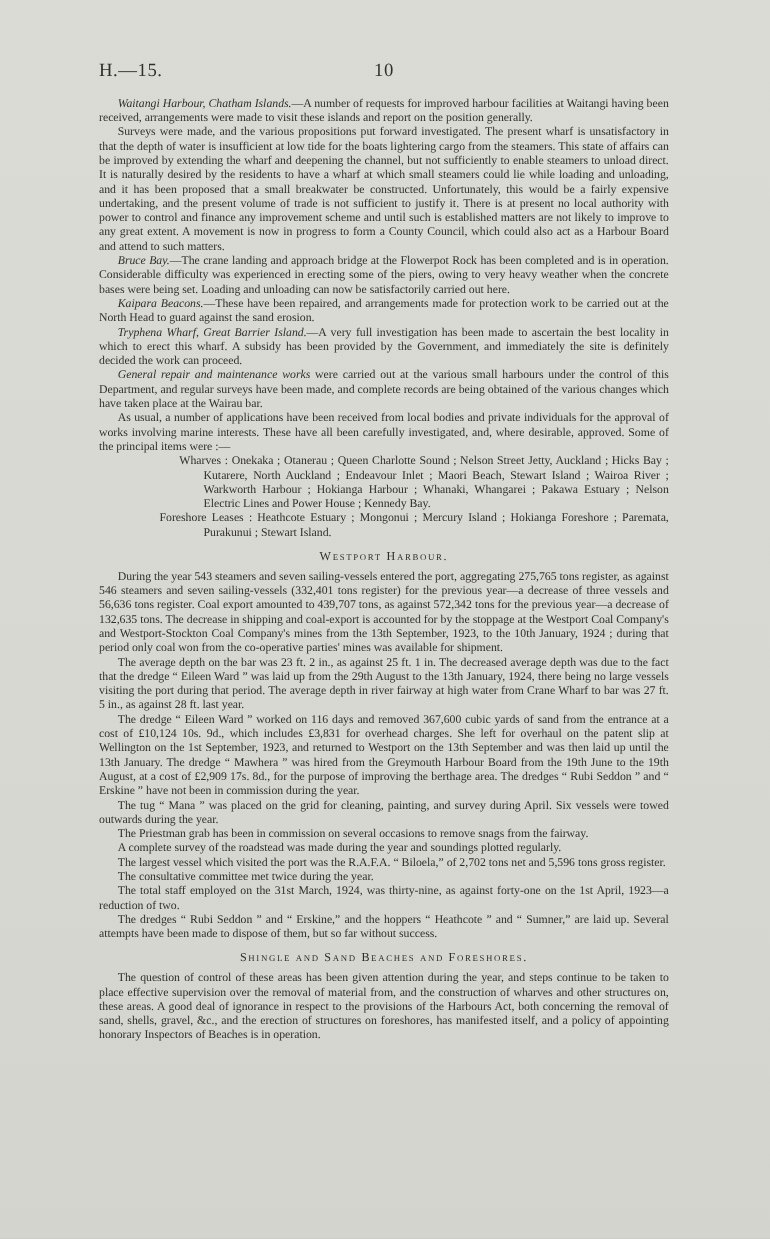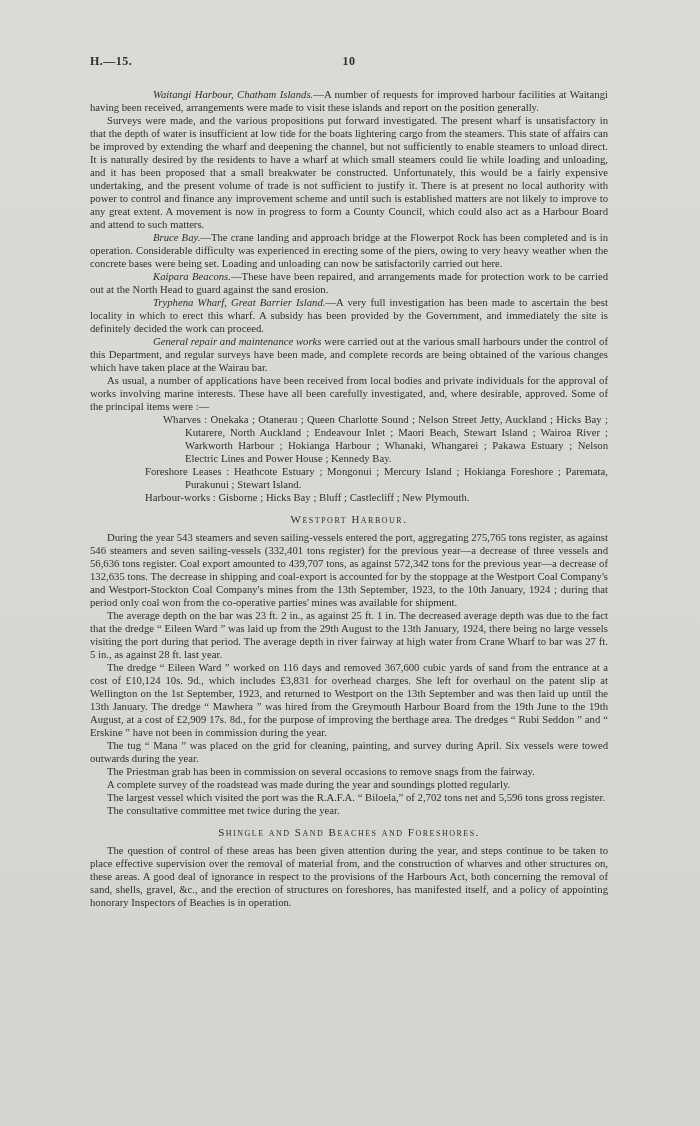--- a/index.html
+++ b/index.html
@@ -16,36 +16,35 @@
     padding: 54px 92px 0 90px;
     background: linear-gradient(180deg, #dadbd5 0%, #d7d8d2 55%, #d3d4ce 100%);
     color: #302f2b;
     font-family: "Liberation Serif", "DejaVu Serif", serif;
     overflow: hidden;
   }
   .page-header {
     position: relative;
     height: 16px;
     margin-bottom: 18px;
-    font-size: 12px;
+    font-size: 17px;
     letter-spacing: 0.5px;
-    font-weight: bold;
   }
   .doc-ref { position: absolute; left: 0; top: 0; }
   .page-num { position: absolute; left: 0; right: 0; top: 0; text-align: center; }
   .body-text {
     font-size: 10.7px;
     line-height: 13px;
     text-align: justify;
   }
   p.para {
     margin: 0;
     text-indent: 17px;
   }
-  i.lead { font-style: italic; margin-left: 46px; }
+  i.lead { font-style: italic; }
   .principal-items { margin: 0; }
   .principal-item {
     margin: 0;
     padding-left: 95px;
     text-align: justify;
   }
   .pi-0 { text-indent: -22px; }
   .pi-1 { text-indent: -40px; }
   .pi-2 { text-indent: -40px; }
   .section-heading {
@@ -80,32 +79,33 @@
 
     <p class="para"><i class="lead">Tryphena Wharf, Great Barrier Island.</i><span>—A very full investigation has been made to ascertain the best locality in which to erect this wharf.  A subsidy has been provided by the Government, and immediately the site is definitely decided the work can proceed.</span></p>
 
     <p class="para"><i class="lead">General repair and maintenance works </i><span>were carried out at the various small harbours under the control of this Department, and regular surveys have been made, and complete records are being obtained of the various changes which have taken place at the Wairau bar.</span></p>
 
     <p class="para">As usual, a number of applications have been received from local bodies and private individuals for the approval of works involving marine interests.  These have all been carefully investigated, and, where desirable, approved.  Some of the principal items were :—</p>
 
     <div class="principal-items">
       <p class="principal-item pi-0">Wharves :  Onekaka ;  Otanerau ;  Queen Charlotte Sound ;  Nelson Street Jetty, Auckland ;  Hicks Bay ;  Kutarere, North Auckland ;  Endeavour Inlet ;  Maori Beach, Stewart Island ;  Wairoa River ;  Warkworth Harbour ;  Hokianga Harbour ;  Whanaki, Whangarei ;  Pakawa Estuary ;  Nelson Electric Lines and Power House ;  Kennedy Bay.</p>
       <p class="principal-item pi-1">Foreshore Leases :  Heathcote Estuary ;  Mongonui ;  Mercury Island ;  Hokianga Foreshore ;  Paremata, Purakunui ;  Stewart Island.</p>
-      <p class="principal-item pi-2">Harbour-works :  Gisborne ;  Hicks Bay ;  Bluff ;  Castlecliff ;  New Plymouth.</p>
     </div>
 
     <h3 class="section-heading">Westport Harbour.</h3>
 
     <p class="para">During the year 543 steamers and seven sailing-vessels entered the port, aggregating 275,765 tons register, as against 546 steamers and seven sailing-vessels (332,401 tons register) for the previous year—a decrease of three vessels and 56,636 tons register.  Coal export amounted to 439,707 tons, as against 572,342 tons for the previous year—a decrease of 132,635 tons.  The decrease in shipping and coal-export is accounted for by the stoppage at the Westport Coal Company's and Westport-Stockton Coal Company's mines from the 13th September, 1923, to the 10th January, 1924 ;  during that period only coal won from the co-operative parties' mines was available for shipment.</p>
     <p class="para">The average depth on the bar was 23 ft. 2 in., as against 25 ft. 1 in.  The decreased average depth was due to the fact that the dredge “ Eileen Ward ” was laid up from the 29th August to the 13th January, 1924, there being no large vessels visiting the port during that period.  The average depth in river fairway at high water from Crane Wharf to bar was 27 ft. 5 in., as against 28 ft. last year.</p>
     <p class="para">The dredge “ Eileen Ward ” worked on 116 days and removed 367,600 cubic yards of sand from the entrance at a cost of £10,124 10s. 9d., which includes £3,831 for overhead charges.  She left for overhaul on the patent slip at Wellington on the 1st September, 1923, and returned to Westport on the 13th September and was then laid up until the 13th January.   The dredge “ Mawhera ” was hired from the Greymouth Harbour Board from the 19th June to the 19th August, at a cost of £2,909 17s. 8d., for the purpose of improving the berthage area.   The dredges “ Rubi Seddon ” and “ Erskine ” have not been in commission during the year.</p>
     <p class="para">The tug “ Mana ” was placed on the grid for cleaning, painting, and survey during April. Six vessels were towed outwards during the year.</p>
     <p class="para">The Priestman grab has been in commission on several occasions to remove snags from the fairway.</p>
     <p class="para">A complete survey of the roadstead was made during the year and soundings plotted regularly.</p>
     <p class="para">The largest vessel which visited the port was the R.A.F.A. “ Biloela,” of 2,702 tons net and 5,596 tons gross register.</p>
     <p class="para">The consultative committee met twice during the year.</p>
+    <p class="para">The total staff employed on the 31st March, 1924, was thirty-nine, as against forty-one on the 1st April, 1923—a reduction of two.</p>
+    <p class="para">The dredges “ Rubi Seddon ” and “ Erskine,” and the hoppers “ Heathcote ” and “ Sumner,” are laid up.   Several attempts have been made to dispose of them, but so far without success.</p>
 
     <h3 class="section-heading">Shingle and Sand Beaches and Foreshores.</h3>
 
     <p class="para">The question of control of these areas has been given attention during the year, and steps continue to be taken to place effective supervision over the removal of material from, and the construction of wharves and other structures on, these areas.  A good deal of ignorance in respect to the provisions of the Harbours Act, both concerning the removal of sand, shells, gravel, &amp;c., and the erection of structures on foreshores, has manifested itself, and a policy of appointing honorary Inspectors of Beaches is in operation.</p>
 
   </div>
 </div>
 
 </body></html>

